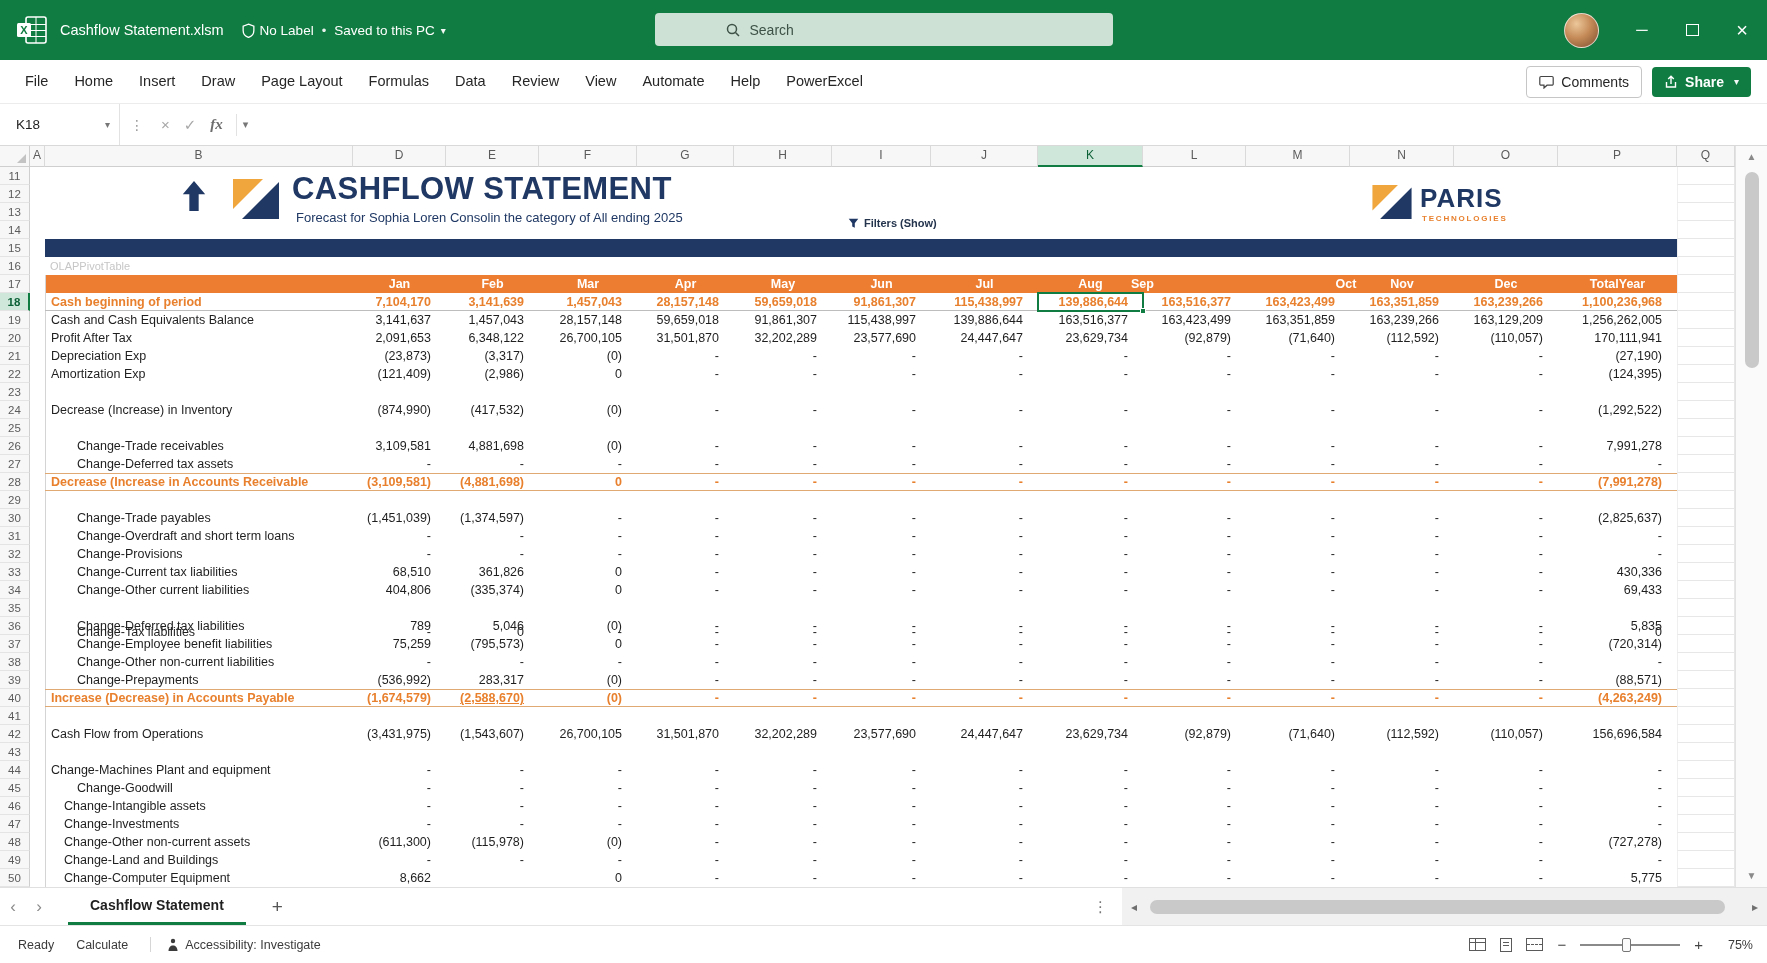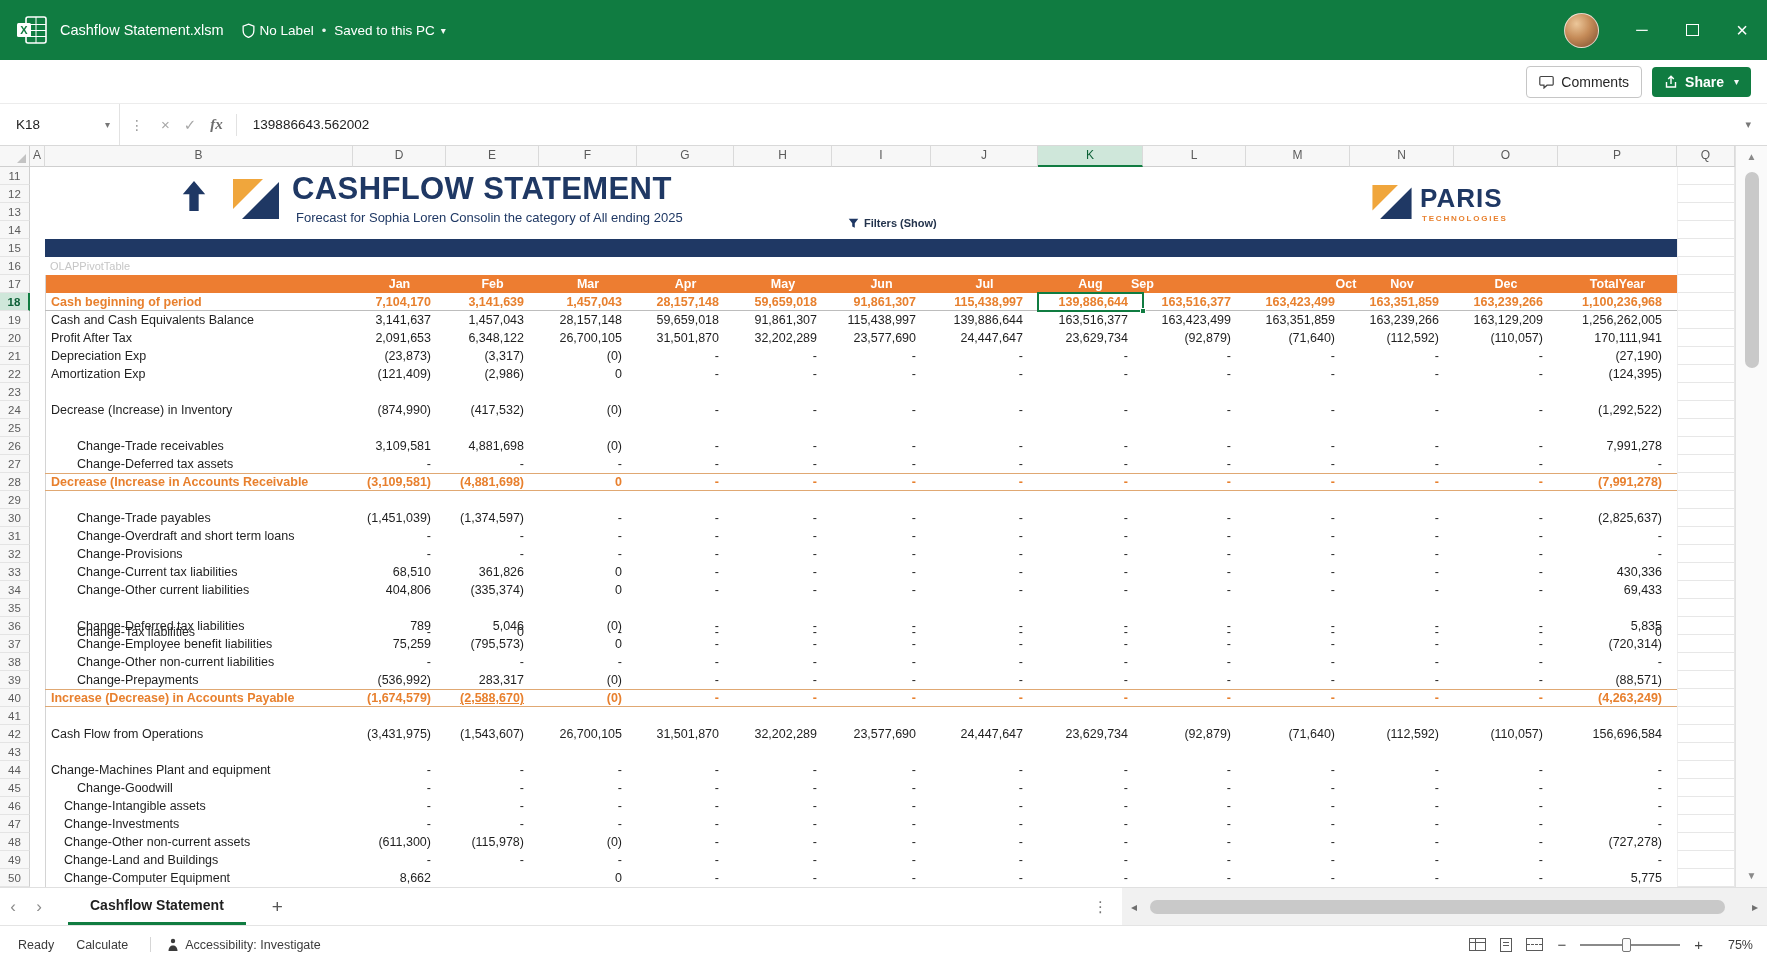--- a/index.html
+++ b/index.html
@@ -174,31 +174,54 @@
   <span class="doctitle">Cashflow Statement.xlsm</span>
   <span class="shield">
     <svg width="13" height="15" viewBox="0 0 12 14">
         <path d="M6 1 L11 3 V7 C11 10.5 8.8 12.6 6 13.5 C3.2 12.6 1 10.5 1 7 V3 Z" fill="none" stroke="#fff" stroke-width="1.2"></path>
       </svg>
   </span>
   <span class="labeltxt">No Label</span>
   <span class="tdot">•</span>
   <span class="savetxt">Saved to this PC</span>
   <span class="tcaret">▾</span>
+  <div class="searchbox">
+    <span style="display:flex;">
+      <svg width="16" height="16" viewBox="0 0 16 16">
+          <circle cx="7" cy="7" r="4.5" fill="none" stroke="#3E5247" stroke-width="1.5"></circle>
+          <line x1="10.5" y1="10.5" x2="14" y2="14" stroke="#3E5247" stroke-width="1.5"></line>
+        </svg>
+    </span>
+    <span>Search</span>
+  </div>
   <div class="tb-right">
     <div class="avatar"></div>
     <div class="winbtn">─</div>
     <div class="winbtn">
         <span class="maxglyph"></span>
       </div>
     <div class="winbtn" style="font-size:20px;">×</div>
   </div>
 </div>
 
 <div class="ribbon">
+  <div class="rtabs" id="ribbontabs">
+      <div class="rtab">File</div>
+      <div class="rtab">Home</div>
+      <div class="rtab">Insert</div>
+      <div class="rtab">Draw</div>
+      <div class="rtab">Page Layout</div>
+      <div class="rtab">Formulas</div>
+      <div class="rtab">Data</div>
+      <div class="rtab">Review</div>
+      <div class="rtab">View</div>
+      <div class="rtab">Automate</div>
+      <div class="rtab">Help</div>
+      <div class="rtab">PowerExcel</div>
+    </div>
   <div class="ribbon-right">
     <div class="btn-comments">
       <span style="display:flex;">
         <svg width="15" height="14" viewBox="0 0 15 14">
             <path d="M2 1.5 H13 A1.2 1.2 0 0 1 14.2 2.7 V9 A1.2 1.2 0 0 1 13 10.2 H8 L5 13 V10.2 H2 A1.2 1.2 0 0 1 0.8 9 V2.7 A1.2 1.2 0 0 1 2 1.5 Z" fill="none" stroke="#444" stroke-width="1.2"></path>
           </svg>
       </span>
       <span>Comments</span>
     </div>
     <div class="btn-share">
@@ -217,21 +240,20 @@
 <div class="fbar">
   <div class="namebox">
     <span>K18</span>
     <span class="nb-caret">▾</span>
   </div>
   <div class="fb-dots">⋮</div>
   <span class="fb-x">×</span>
   <span class="fb-check">✓</span>
   <span class="fb-fx">fx</span>
   <div class="fb-sep"></div>
-  <div class="fb-input">139886643.562002</div>
   <div class="fb-expand">▾</div>
 </div>
 
 <div class="corner"></div>
 <div class="colheads" id="colheads">
     <div class="colh" style="width: 15px;">A</div>
     <div class="colh" style="width: 308px;">B</div>
     <div class="colh" style="width: 93px;">D</div>
     <div class="colh" style="width: 93px;">E</div>
     <div class="colh" style="width: 98px;">F</div>

